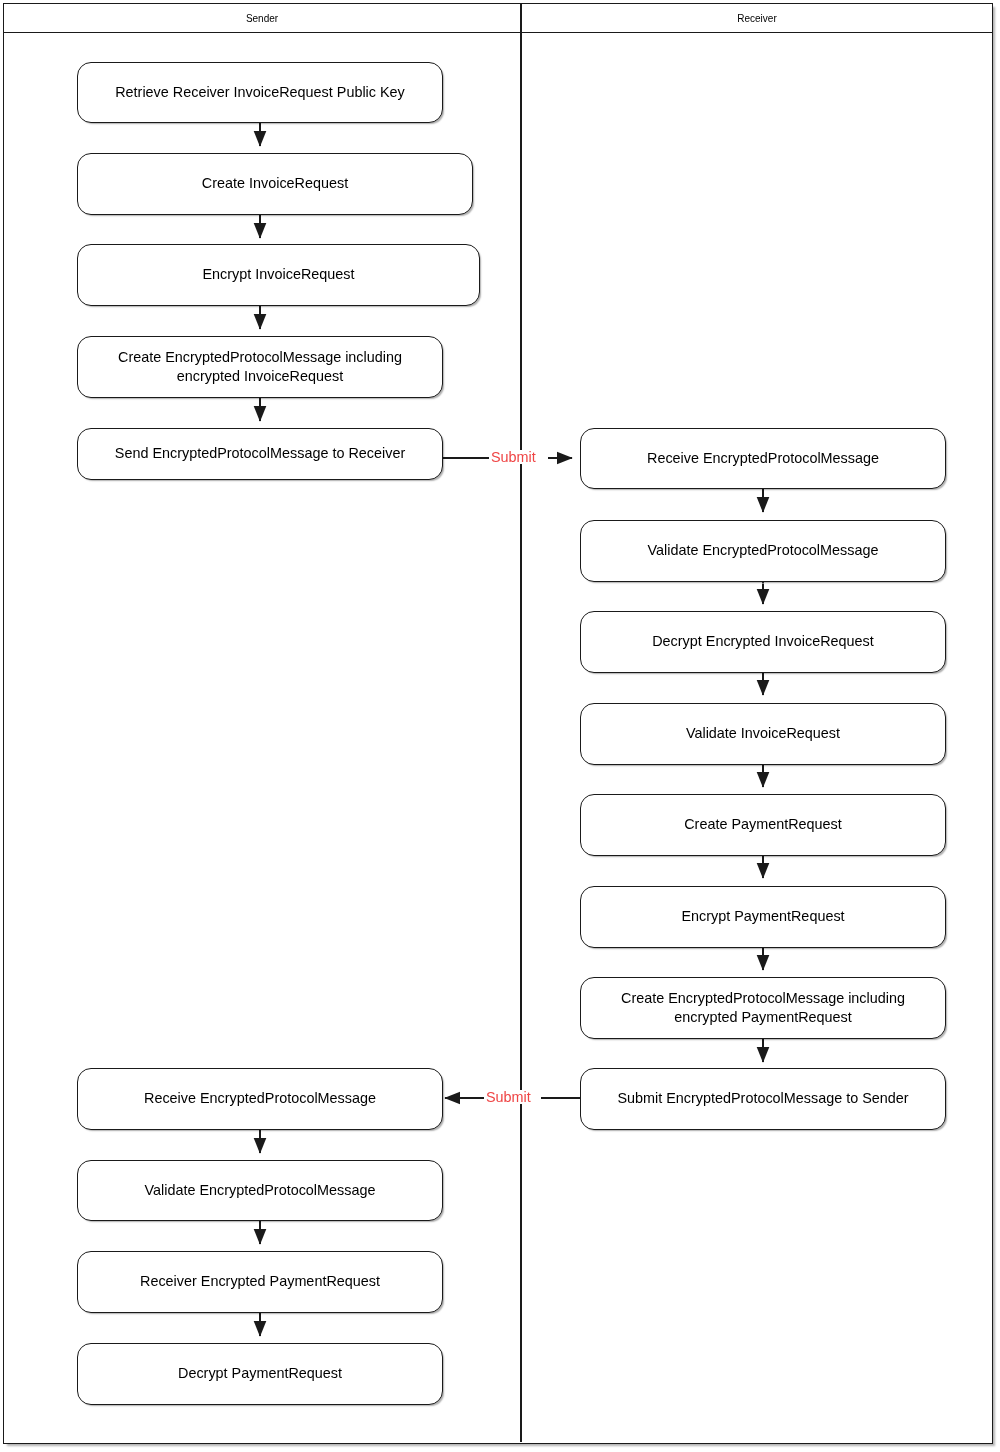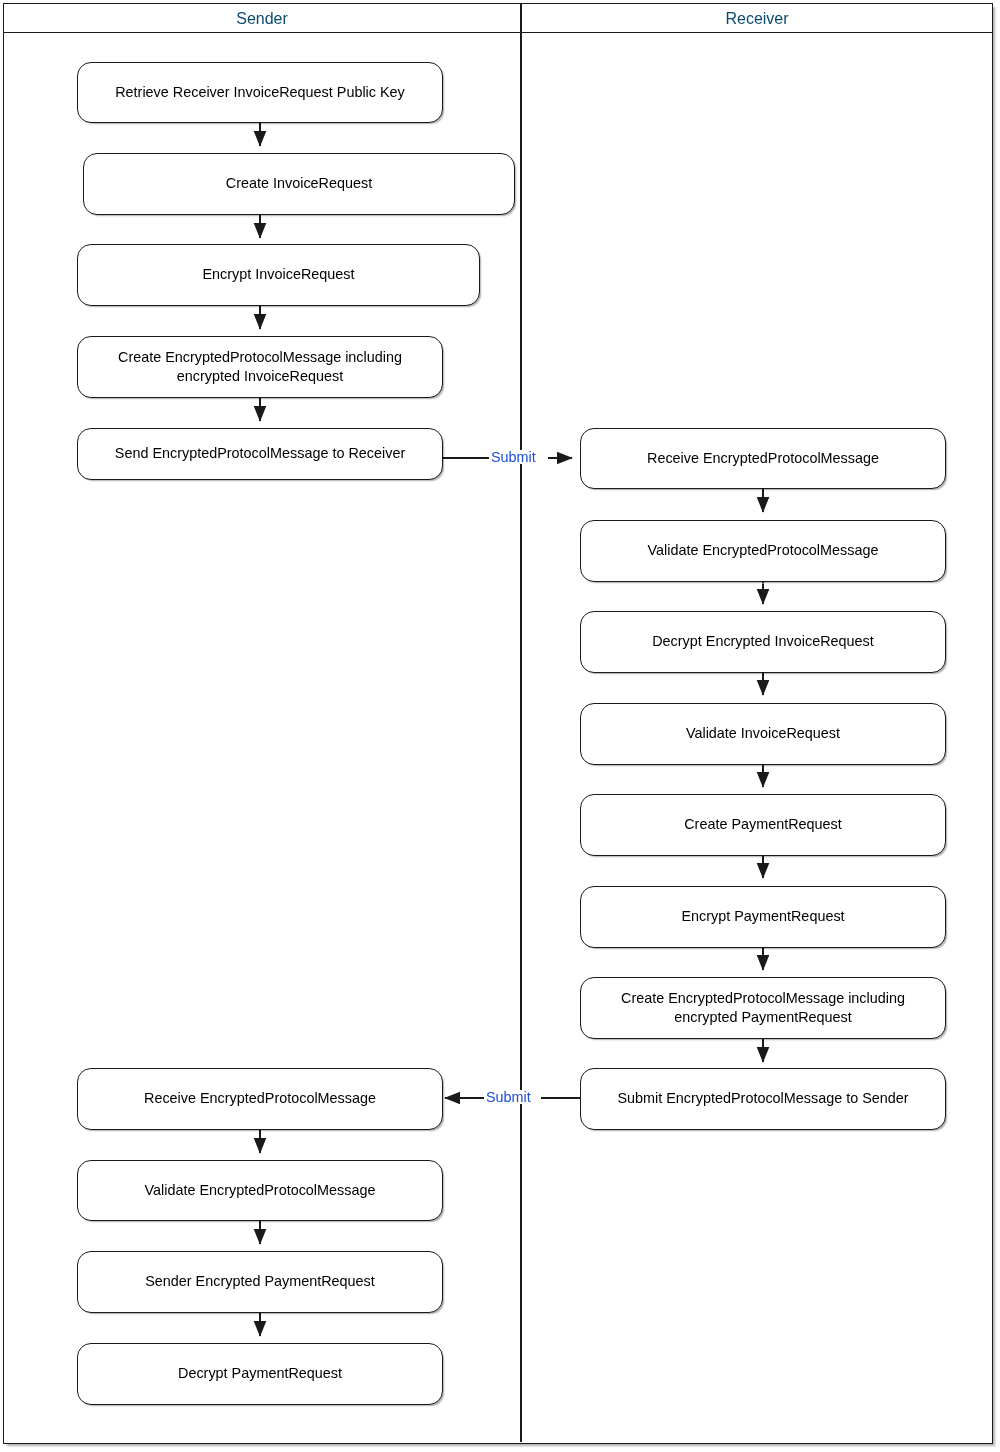--- a/index.html
+++ b/index.html
@@ -33,22 +33,22 @@
     background: #ffffff;
   }
 
   
   .lane-header {
     position: absolute;
     top: 0;
     height: 29px;
     line-height: 29px;
     text-align: center;
-    font-size: 16px;
-    color: #0c4a6e;
+    font-size: 10px;
+    color: #000000;
     box-sizing: border-box;
     border-bottom: 1.6px solid #1a1a1a;
   }
   .lane-header.sender   { left: 0;     width: 516px; }
   .lane-header.receiver { left: 517.6px; width: 470.8px; }
 
   
   .lane-divider {
     position: absolute;
     left: 516px;
@@ -84,21 +84,21 @@
     top: 0;
     width: 1000px;
     height: 1452px;
     pointer-events: none;
   }
 
   
   .edge-label {
     position: absolute;
     font-size: 14.4px;
-    color: #1d4ed8;
+    color: #ef4444;
     background: #ffffff;
     padding: 0 2px;
     white-space: nowrap;
     line-height: 1;
   }
 </style>
 </head>
 <body>
 
 <div id="canvas">
@@ -146,21 +146,21 @@
     </g>
   </svg>
 
   <div class="edge-label" style="left:489px; top:450px;">Submit</div>
   <div class="edge-label" style="left:484px; top:1090px;">Submit</div>
 
   <div class="node" style="left:77px; top:62px; width:366px; height:61px;">
     <span class="node-label">Retrieve Receiver InvoiceRequest Public Key</span>
   </div>
 
-  <div class="node" style="left:77px; top:153px; width:432px; height:62px;margin-left:6px;">
+  <div class="node" style="left:77px; top:153px; width:396px; height:62px;">
     <span class="node-label">Create InvoiceRequest</span>
   </div>
 
   <div class="node" style="left:77px; top:244px; width:403px; height:62px;">
     <span class="node-label">Encrypt InvoiceRequest</span>
   </div>
 
   <div class="node" style="left:77px; top:336px; width:366px; height:62px;">
     <span class="node-label">Create EncryptedProtocolMessage including encrypted InvoiceRequest</span>
   </div>
@@ -171,21 +171,21 @@
 
   <div class="node" style="left:77px; top:1068px; width:366px; height:62px;">
     <span class="node-label">Receive EncryptedProtocolMessage</span>
   </div>
 
   <div class="node" style="left:77px; top:1160px; width:366px; height:61px;">
     <span class="node-label">Validate EncryptedProtocolMessage</span>
   </div>
 
   <div class="node" style="left:77px; top:1251px; width:366px; height:62px;">
-    <span class="node-label">Sender Encrypted PaymentRequest</span>
+    <span class="node-label">Receiver Encrypted PaymentRequest</span>
   </div>
 
   <div class="node" style="left:77px; top:1343px; width:366px; height:62px;">
     <span class="node-label">Decrypt PaymentRequest</span>
   </div>
 
   <div class="node" style="left:580px; top:428px; width:366px; height:61px;">
     <span class="node-label">Receive EncryptedProtocolMessage</span>
   </div>
 

